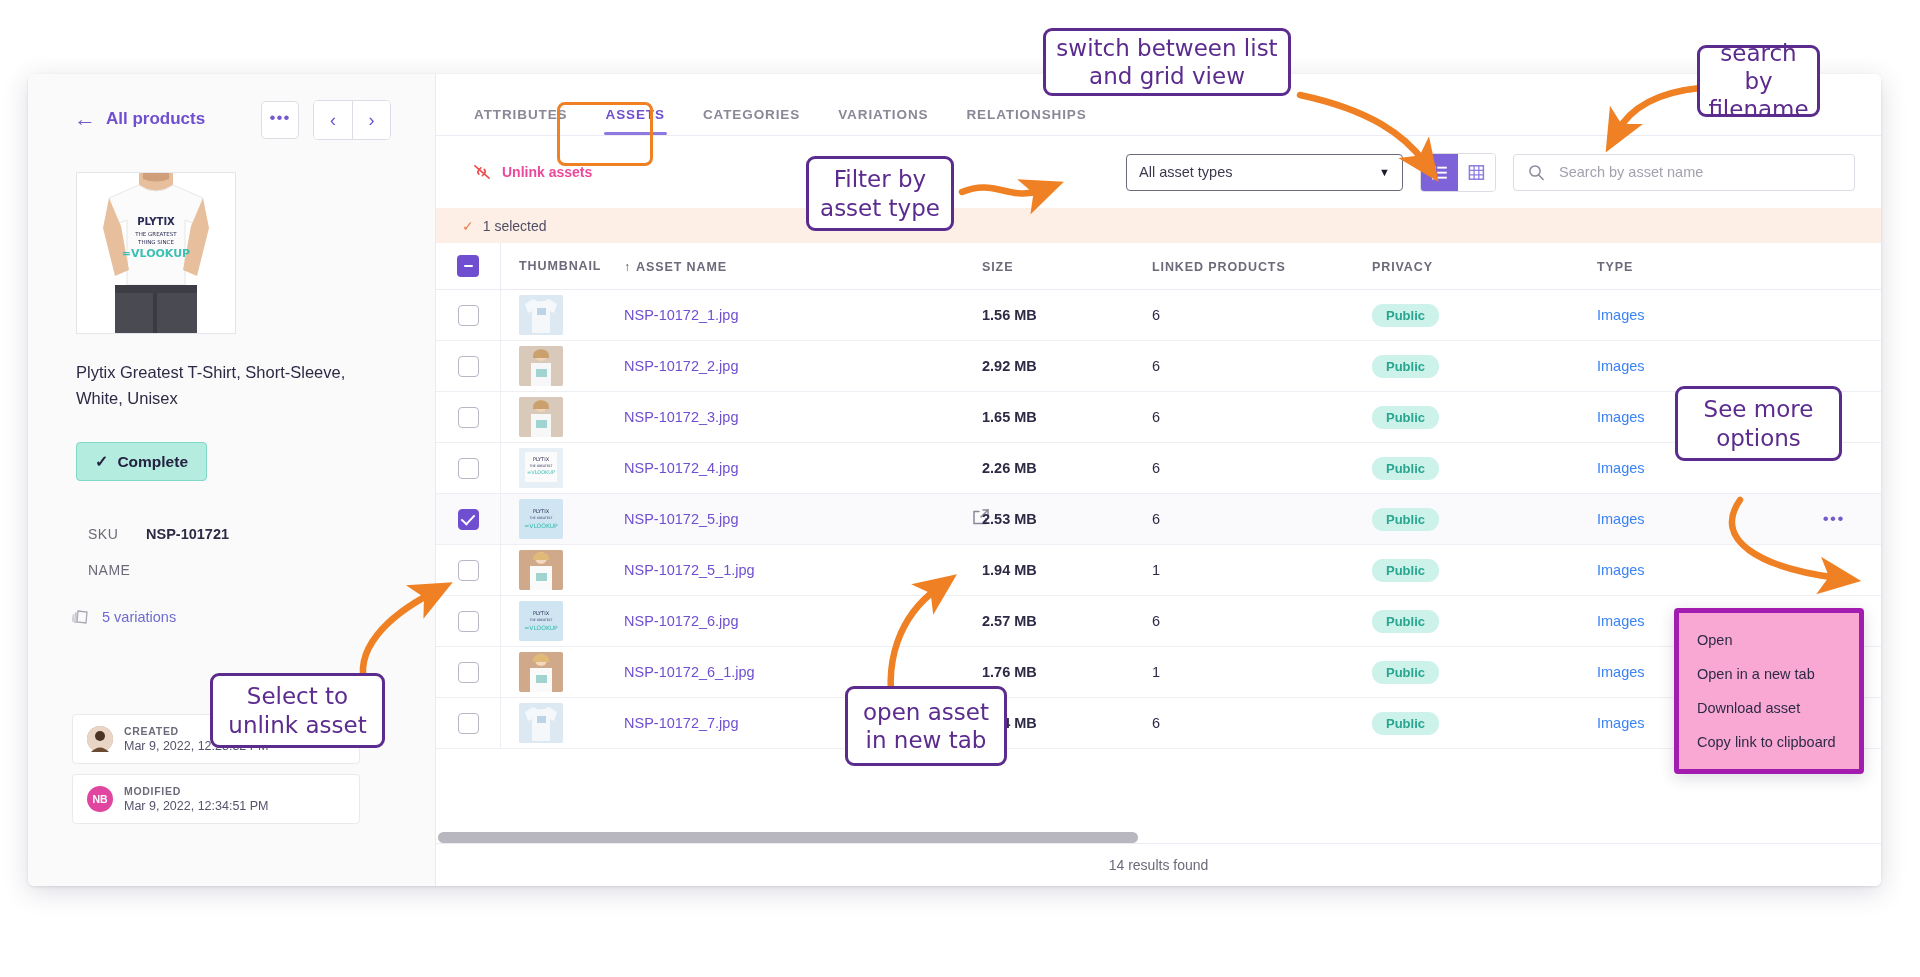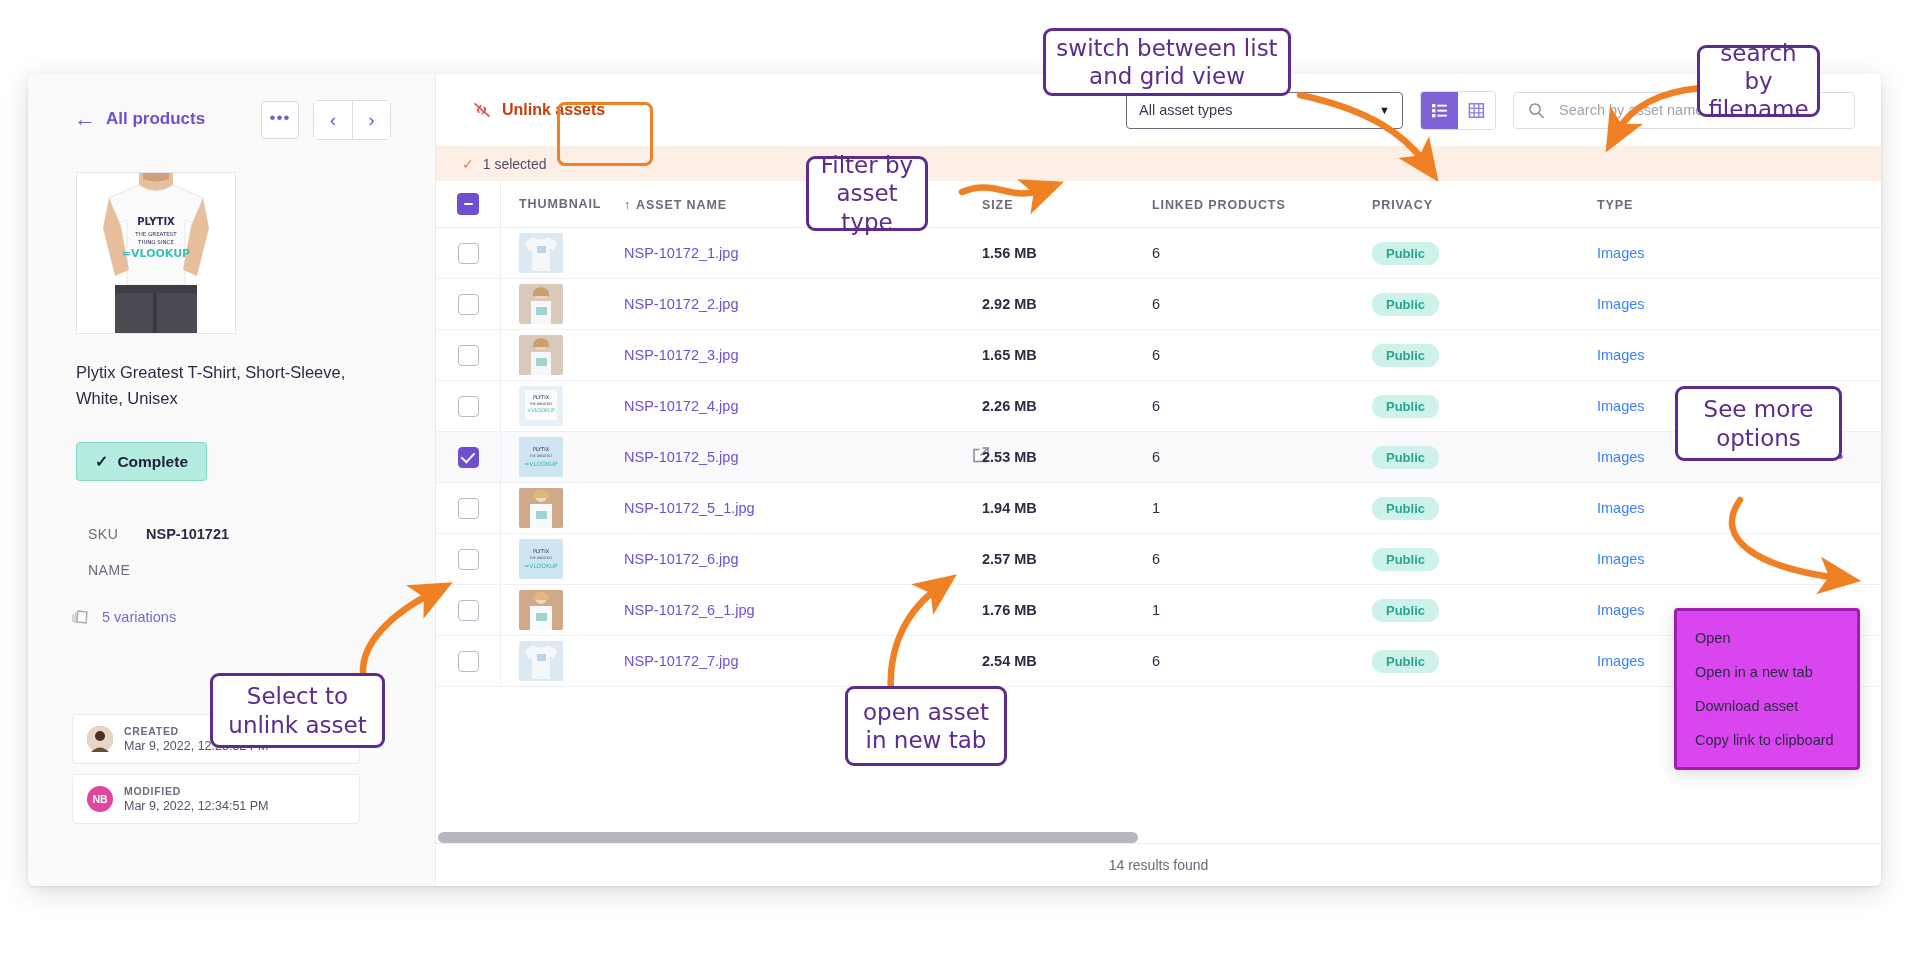--- a/index.html
+++ b/index.html
@@ -82,21 +82,21 @@
   }
   .tab{
     font-size:13.5px;letter-spacing:.9px;color:#8a8797;font-weight:700;
     padding-bottom:13px;cursor:pointer;position:relative;
   }
   .tab.active{color:#6f4fd0;}
   .tab.active:after{
     content:"";position:absolute;left:-2px;right:-2px;bottom:0;height:3px;background:#8d79e0;border-radius:2px;
   }
   #toolbar{height:72px;display:flex;align-items:center;padding:0 26px 0 36px;box-sizing:border-box;}
-  #unlink{display:flex;align-items:center;gap:10px;color:#c2410c;font-size:16px;font-weight:700;cursor:pointer;}
+  #unlink{display:flex;align-items:center;gap:10px;color:#ec4899;font-size:14px;font-weight:700;cursor:pointer;}
   #toolbar-right{margin-left:auto;display:flex;align-items:center;gap:17px;}
   #type-select{
     width:277px;height:37px;border:1px solid #6d6a7c;border-radius:4px;background:#fff;
     display:flex;align-items:center;padding:0 12px;box-sizing:border-box;cursor:pointer;
   }
   #type-select .val{font-size:14.5px;color:#3b3950;}
   #type-select .caret{margin-left:auto;font-size:11px;color:#1c1a2b;}
   #view-toggle{display:flex;border:1px solid #dcdce4;border-radius:4px;overflow:hidden;}
   .vbtn{width:37px;height:37px;display:flex;align-items:center;justify-content:center;cursor:pointer;background:#fff;}
   .vbtn.on{background:#7e62d8;}
@@ -160,22 +160,22 @@
   #hscroll-track{position:absolute;left:0;right:0;bottom:42px;height:12px;}
   #hscroll-thumb{position:absolute;left:2px;top:0;width:700px;height:11px;background:#b8b6bf;border-radius:6px;cursor:pointer;}
   #footer{
     position:absolute;left:0;right:0;bottom:0;height:42px;border-top:1px solid #eceaf2;
     background:#fff;display:flex;align-items:center;justify-content:center;
   }
   #footer .txt{font-size:14px;color:#6c6a7a;}
 
   
   #ctx-menu{
-    position:absolute;left:1674px;top:608px;width:180px;background:#d946ef;
-    border:3px solid #a21caf;border-radius:4px;box-shadow:0 4px 16px rgba(40,30,70,.16);
+    position:absolute;left:1674px;top:608px;width:180px;background:#f9a8d4;
+    border:5px solid #a21caf;border-radius:4px;box-shadow:0 4px 16px rgba(40,30,70,.16);
     padding:10px 0;z-index:40;
   }
   #ctx-menu .mi{padding:9px 18px;font-size:14.5px;color:#2d2a45;cursor:pointer;white-space:nowrap;}
 
   
   .callout{
     position:absolute;z-index:60;background:#fff;border:3.5px solid #5b2b8e;border-radius:9px;
     color:#5b2b8e;text-align:center;display:flex;align-items:center;justify-content:center;
     font-family:"DejaVu Sans",sans-serif;line-height:1.22;padding:6px 10px;box-sizing:border-box;
   }
@@ -278,20 +278,27 @@
       </div>
       <div class="txt">
         <span class="ttl">MODIFIED</span>
         <span class="dt">Mar 9, 2022, 12:34:51 PM</span>
       </div>
     </div>
   </div>
 
   <div id="content">
 
+    <div id="tabs">
+        <div class="tab">ATTRIBUTES</div>
+        <div class="tab active">ASSETS</div>
+        <div class="tab">CATEGORIES</div>
+        <div class="tab">VARIATIONS</div>
+        <div class="tab">RELATIONSHIPS</div>
+      </div>
 
     <div id="toolbar">
       <div id="unlink">
         <svg width="20" height="16" viewBox="0 0 22 18">
           <path d="M7.5 11.5 a3.6 3.6 0 0 1 0 -5 l2.2 -2.2" fill="none" stroke="#ef4b4b" stroke-width="1.8" stroke-linecap="round"></path>
           <path d="M13.5 6 a3.6 3.6 0 0 1 0 5 l-2.2 2.2" fill="none" stroke="#ef4b4b" stroke-width="1.8" stroke-linecap="round"></path>
           <path d="M3 2 L19 16" stroke="#ef4b4b" stroke-width="1.8" stroke-linecap="round"></path>
         </svg>
         <span>Unlink assets</span>
       </div>
@@ -611,21 +618,21 @@
 
   <path d="M366,688 C352,650 388,616 432,593" fill="none" stroke="#ef8023" stroke-width="6.5" stroke-linecap="round" marker-end="url(#ah)"></path>
 
   <path d="M896,724 C880,660 902,614 938,588" fill="none" stroke="#ef8023" stroke-width="6.5" stroke-linecap="round" marker-end="url(#ah)"></path>
 </svg>
 
 <div class="callout" style="left:1043px;top:28px;width:248px;height:68px;font-size:23px;">switch between list and grid view</div>
 
 <div class="callout" style="left:1697px;top:45px;width:123px;height:72px;font-size:23px;">search by filename</div>
 
-<div class="callout" style="left:806px;top:156px;width:122px;height:75px;font-size:23px;">Filter by asset type</div>
+<div class="callout" style="left:806px;top:156px;width:148px;height:75px;font-size:23px;">Filter by asset type</div>
 
 <div class="callout" style="left:1675px;top:386px;width:167px;height:75px;font-size:23px;">See more options</div>
 
 <div class="callout" style="left:210px;top:673px;width:175px;height:75px;font-size:23px;">Select to unlink asset</div>
 
 <div class="callout" style="left:845px;top:686px;width:162px;height:80px;font-size:23px;">open asset in new tab</div>
 
 <div class="hl-box" style="left:557px;top:102px;width:90px;height:58px;"></div>
 
 </body></html>

